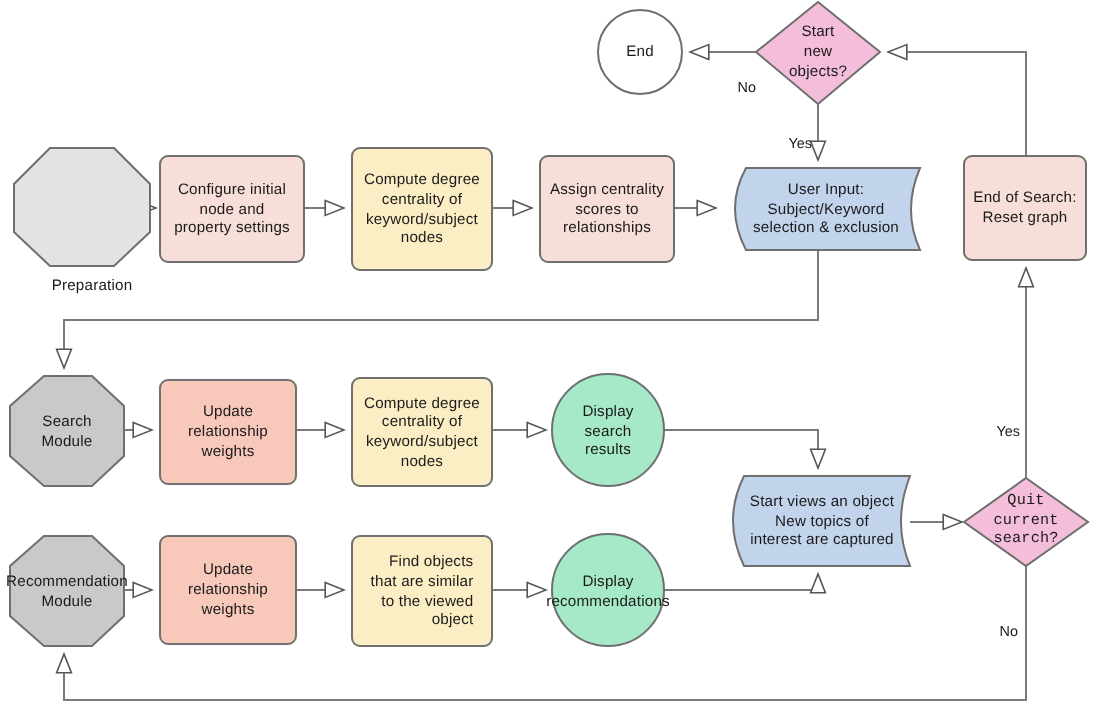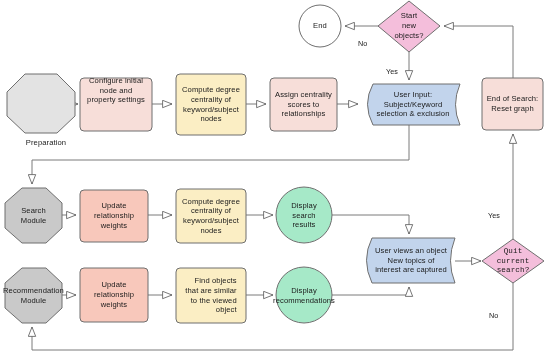--- a/index.html
+++ b/index.html
@@ -6,21 +6,21 @@
   body{width:550px;height:357px;overflow:hidden;
        font-family:"Liberation Sans","DejaVu Sans",sans-serif;}
   #stage{position:relative;width:550px;height:357px;background:#fff;}
   #svg{position:absolute;left:0;top:0;width:550px;height:357px;}
   .nodelabel{
     position:absolute;display:flex;align-items:center;justify-content:center;
     text-align:center;color:#1a1a1a;font-size:7.6px;line-height:1.28;
     pointer-events:none;white-space:pre-line;letter-spacing:.1px;
   }
   .edgelabel{
-    position:absolute;font-size:7.2px;color:#1a1a1a;text-align:left;
+    position:absolute;font-size:7.2px;color:#1a1a1a;text-align:right;
     line-height:1;
   }
 </style>
 </head>
 <body>
 
 <div id="stage">
 
   <svg id="svg" viewBox="0 0 550 357">
     <defs>
@@ -70,21 +70,21 @@
       <rect x="80" y="268" width="68" height="54" rx="4" fill="#f8c8bb" stroke="#6f6f6f" stroke-width="1"></rect>
       <rect x="176" y="268" width="70" height="55" rx="4" fill="#fbeec4" stroke="#6f6f6f" stroke-width="1"></rect>
       <circle cx="304" cy="295" r="28" fill="#a6e9c8" stroke="#6f6f6f" stroke-width="1"></circle>
 
       <path d="M372,238 H455 q-9,23 0,45 H372 q-11,-23 0,-45 Z" fill="#c2d4ec" stroke="#6f6f6f" stroke-width="1"></path>
       <polygon points="513,239 544,261 513,283 482,261" fill="#f4bedb" stroke="#6f6f6f" stroke-width="1"></polygon>
     </g>
   </svg>
 
   <div class="nodelabel" style="left:12px;top:74px;width:68px;height:59px;margin-top:39px;">Preparation</div>
-  <div class="nodelabel" style="left:80px;top:64px;width:72px;height:53px;">Configure initial
+  <div class="nodelabel" style="left:80px;top:78px;width:72px;height:53px;">Configure initial
 node and
 property settings</div>
   <div class="nodelabel" style="left:176px;top:74px;width:70px;height:61px;">Compute degree
 centrality of
 keyword/subject
 nodes</div>
   <div class="nodelabel" style="left:270px;top:78px;width:67px;height:53px;border-radius:19px;">Assign centrality
 scores to
 relationships</div>
   <div class="nodelabel" style="left:366px;top:84px;width:94px;height:41px;">User Input:
@@ -115,21 +115,21 @@
   <div class="nodelabel" style="left:80px;top:268px;width:68px;height:54px;">Update
 relationship
 weights</div>
   <div class="nodelabel" style="left:176px;top:268px;width:70px;height:55px;text-align:right;">Find objects
 that are similar
 to the viewed
 object</div>
   <div class="nodelabel" style="left:269px;top:268px;width:70px;height:55px;">Display
 recommendations</div>
 
-  <div class="nodelabel" style="left:366px;top:238px;width:90px;height:45px;">User views an object
+  <div class="nodelabel" style="left:366px;top:238px;width:90px;height:45px;">Start views an object
 New topics of
 interest are captured</div>
   <div class="nodelabel" style="left:487px;top:240px;width:52px;height:43px;font-family:Liberation Mono, monospace;">Quit
 current
 search?</div>
 
   <div class="edgelabel" style="left:358px;top:40px;width:20px;">No</div>
   <div class="edgelabel" style="left:386px;top:68px;width:20px;">Yes</div>
   <div class="edgelabel" style="left:488px;top:212px;width:22px;">Yes</div>
   <div class="edgelabel" style="left:489px;top:312px;width:20px;">No</div>

